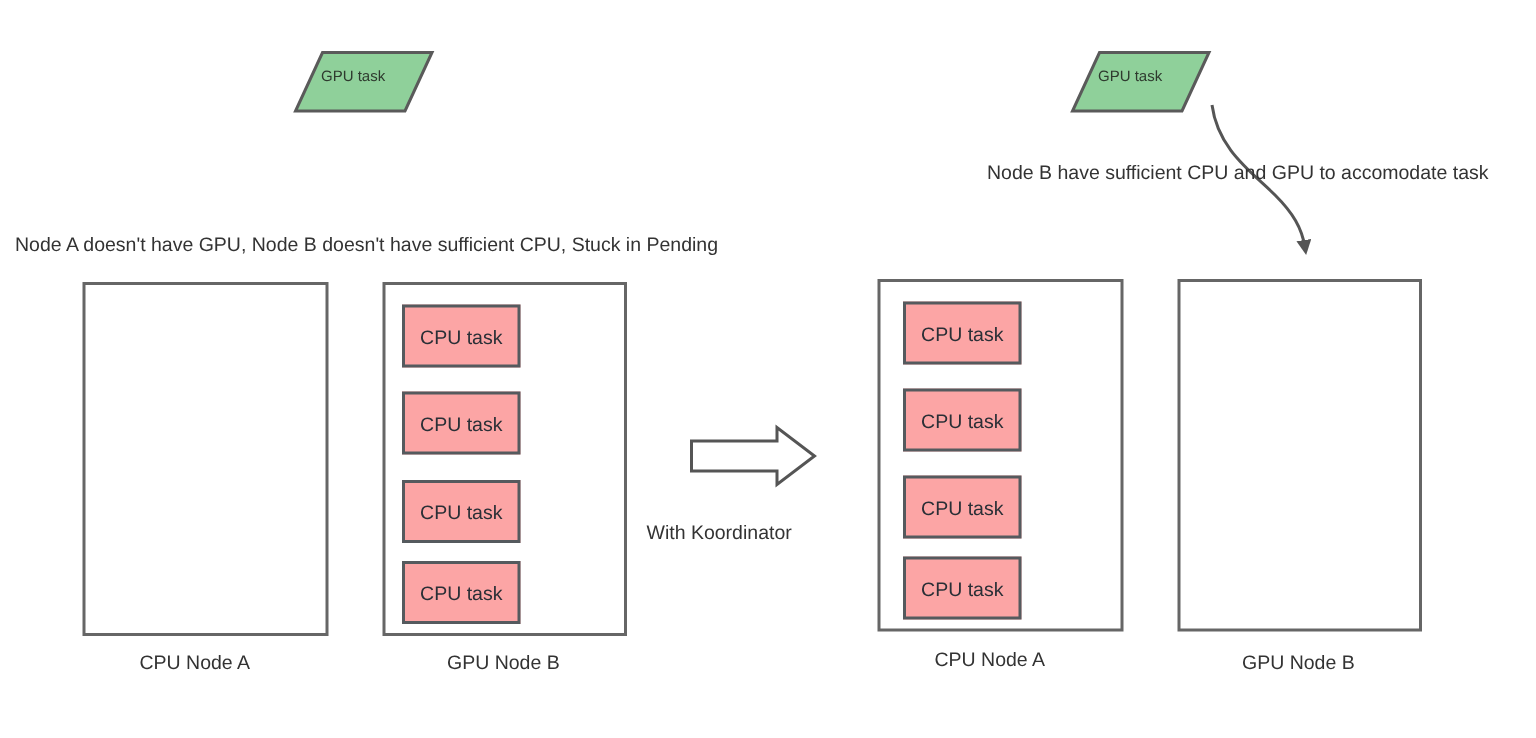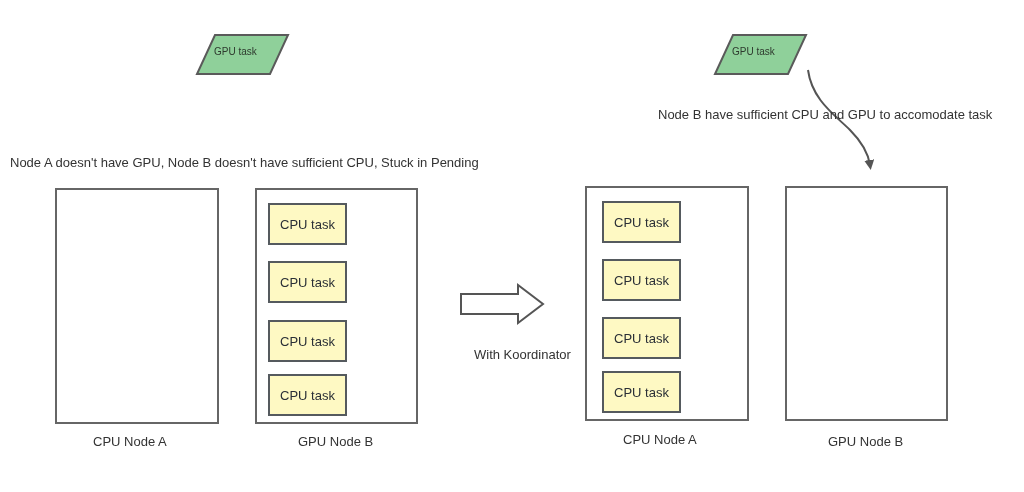--- a/index.html
+++ b/index.html
@@ -2,21 +2,21 @@
 <html><head>
 <meta charset="utf-8">
 <style>
   html, body { margin: 0; padding: 0; background: #ffffff; }
   body { width: 1024px; height: 492px; position: relative; overflow: hidden;
          font-family: "Liberation Sans", "DejaVu Sans", sans-serif; color: #333333; }
   #canvas { position: absolute; left: 0; top: 0; }
   .lbl { position: absolute; font-size: 13px; color: #333333; white-space: nowrap; }
   .caption { font-size: 13px; }
   .node { position: absolute; border: 2px solid #666666; background: #ffffff; box-sizing: border-box; }
-  .task { position: absolute; background: #fef9c3; border: 2px solid #555a5e; box-sizing: border-box;
+  .task { position: absolute; background: #fca5a5; border: 2px solid #555a5e; box-sizing: border-box;
           font-size: 13px; color: #2a2f36; display: flex; align-items: center; justify-content: center; }
   .gpu-text { position: absolute; font-size: 10px; color: #2e3a2e; white-space: nowrap; }
 </style>
 </head>
 <body>
 
 <svg id="canvas" width="1024" height="492">
   <defs>
     <marker id="ah" markerWidth="10" markerHeight="10" refX="5" refY="5" orient="auto" markerUnits="userSpaceOnUse">
       <path d="M0,0 L10,5 L0,10 Z" fill="#555555"></path>
@@ -42,21 +42,21 @@
 <div class="lbl" style="left:93px; top:434px;">CPU Node A</div>
 
 <div class="node" style="left:255px; top:188px; width:163px; height:236px;">
   <div class="task" style="left:11px; top:13px; width:79px; height:42px;">CPU task</div>
   <div class="task" style="left:11px; top:71px; width:79px; height:42px;">CPU task</div>
   <div class="task" style="left:11px; top:130px; width:79px; height:42px;">CPU task</div>
   <div class="task" style="left:11px; top:184px; width:79px; height:42px;">CPU task</div>
 </div>
 <div class="lbl" style="left:298px; top:434px;">GPU Node B</div>
 
-<div class="lbl" style="left:474px; top:347px;">With Koordinator</div>
+<div class="lbl" style="left:431px; top:347px;">With Koordinator</div>
 
 <div class="node" style="left:585px; top:186px; width:164px; height:235px;">
   <div class="task" style="left:15px; top:13px; width:79px; height:42px;">CPU task</div>
   <div class="task" style="left:15px; top:71px; width:79px; height:42px;">CPU task</div>
   <div class="task" style="left:15px; top:129px; width:79px; height:42px;">CPU task</div>
   <div class="task" style="left:15px; top:183px; width:79px; height:42px;">CPU task</div>
 </div>
 <div class="lbl" style="left:623px; top:432px;">CPU Node A</div>
 
 <div class="node" style="left:785px; top:186px; width:163px; height:235px;"></div>

